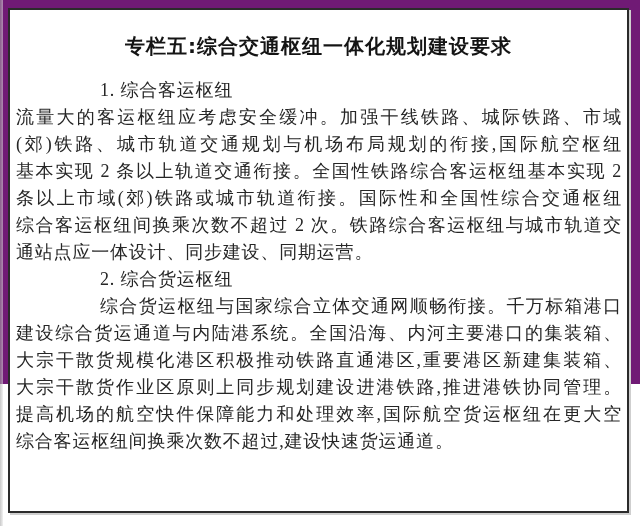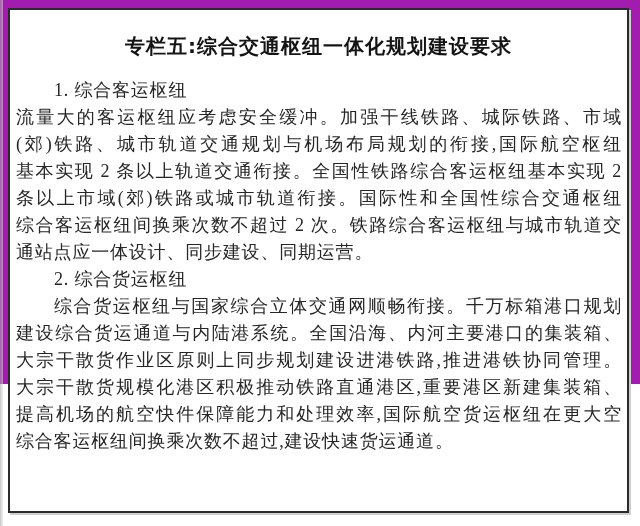--- a/index.html
+++ b/index.html
@@ -8,21 +8,21 @@
     width: 640px;
     height: 526px;
     background: #ffffff;
     overflow: hidden;
     font-family: "Liberation Serif", "DejaVu Serif", serif;
   }
   .stage {
     position: relative;
     width: 640px;
     height: 384px;
-    background: #a21caf;
+    background: #701a75;
   }
   
   .scan-edge {
     position: absolute;
     left: 0;
     top: 0;
     width: 3px;
     height: 526px;
     background: linear-gradient(to right, #9d9d9d, #e6e6e6);
     opacity: 0.55;
@@ -61,20 +61,21 @@
     overflow: hidden;
   }
   .text-line.fill {
     white-space: normal;
     text-align: justify;
     text-align-last: justify;
     text-justify: inter-character;
   }
   .text-line.indent {
     text-indent: 38px;
+    margin-left: 46px;
   }
 </style>
 </head>
 <body>
 
 <div class="stage">
   <div class="scan-edge"></div>
 
   <div class="panel">
     <div class="panel-title">专栏五:综合交通枢纽一体化规划建设要求</div>
@@ -82,18 +83,18 @@
     <div class="text-line indent">1. 综合客运枢纽</div>
     <div class="text-line fill">流量大的客运枢纽应考虑安全缓冲。加强干线铁路、城际铁路、市域</div>
     <div class="text-line fill">(郊)铁路、城市轨道交通规划与机场布局规划的衔接,国际航空枢纽</div>
     <div class="text-line fill">基本实现 2 条以上轨道交通衔接。全国性铁路综合客运枢纽基本实现 2</div>
     <div class="text-line fill">条以上市域(郊)铁路或城市轨道衔接。国际性和全国性综合交通枢纽</div>
     <div class="text-line fill">综合客运枢纽间换乘次数不超过 2 次。铁路综合客运枢纽与城市轨道交</div>
     <div class="text-line">通站点应一体设计、同步建设、同期运营。</div>
     <div class="text-line indent">2. 综合货运枢纽</div>
     <div class="text-line indent fill">综合货运枢纽与国家综合立体交通网顺畅衔接。千万标箱港口规划</div>
     <div class="text-line fill">建设综合货运通道与内陆港系统。全国沿海、内河主要港口的集装箱、</div>
+    <div class="text-line fill">大宗干散货规模化港区积极推动铁路直通港区,重要港区新建集装箱、</div>
     <div class="text-line fill">大宗干散货作业区原则上同步规划建设进港铁路,推进港铁协同管理。</div>
-    <div class="text-line fill">大宗干散货规模化港区积极推动铁路直通港区,重要港区新建集装箱、</div>
     <div class="text-line fill">提高机场的航空快件保障能力和处理效率,国际航空货运枢纽在更大空</div>
     <div class="text-line">综合客运枢纽间换乘次数不超过,建设快速货运通道。</div>
   </div>
 </div>
 
 </body></html>

